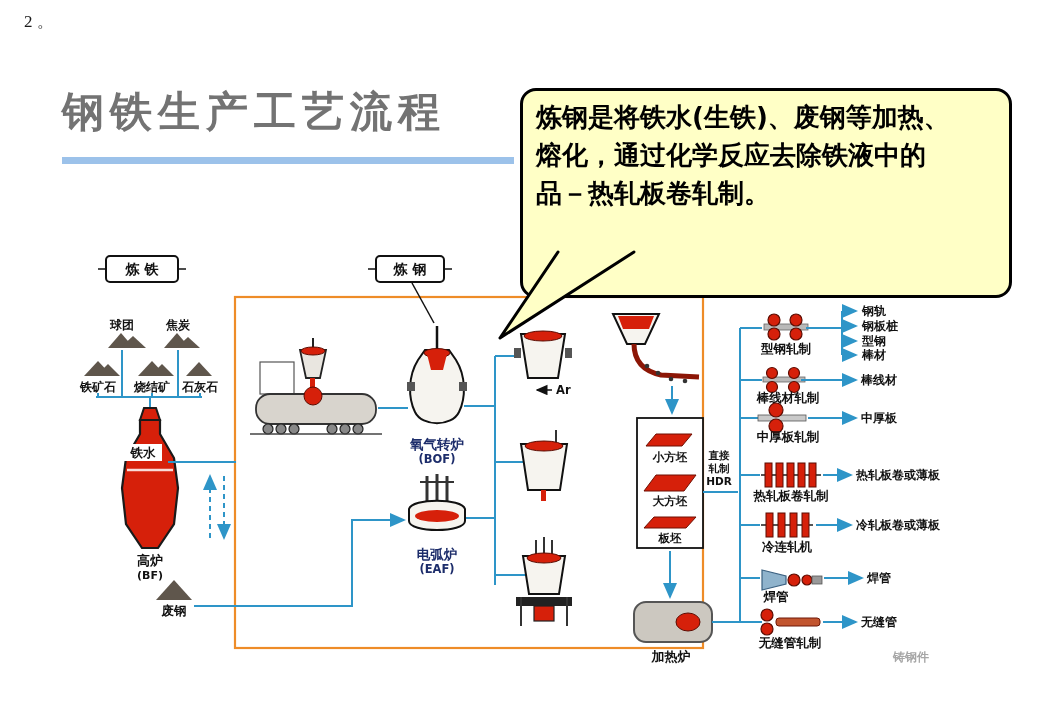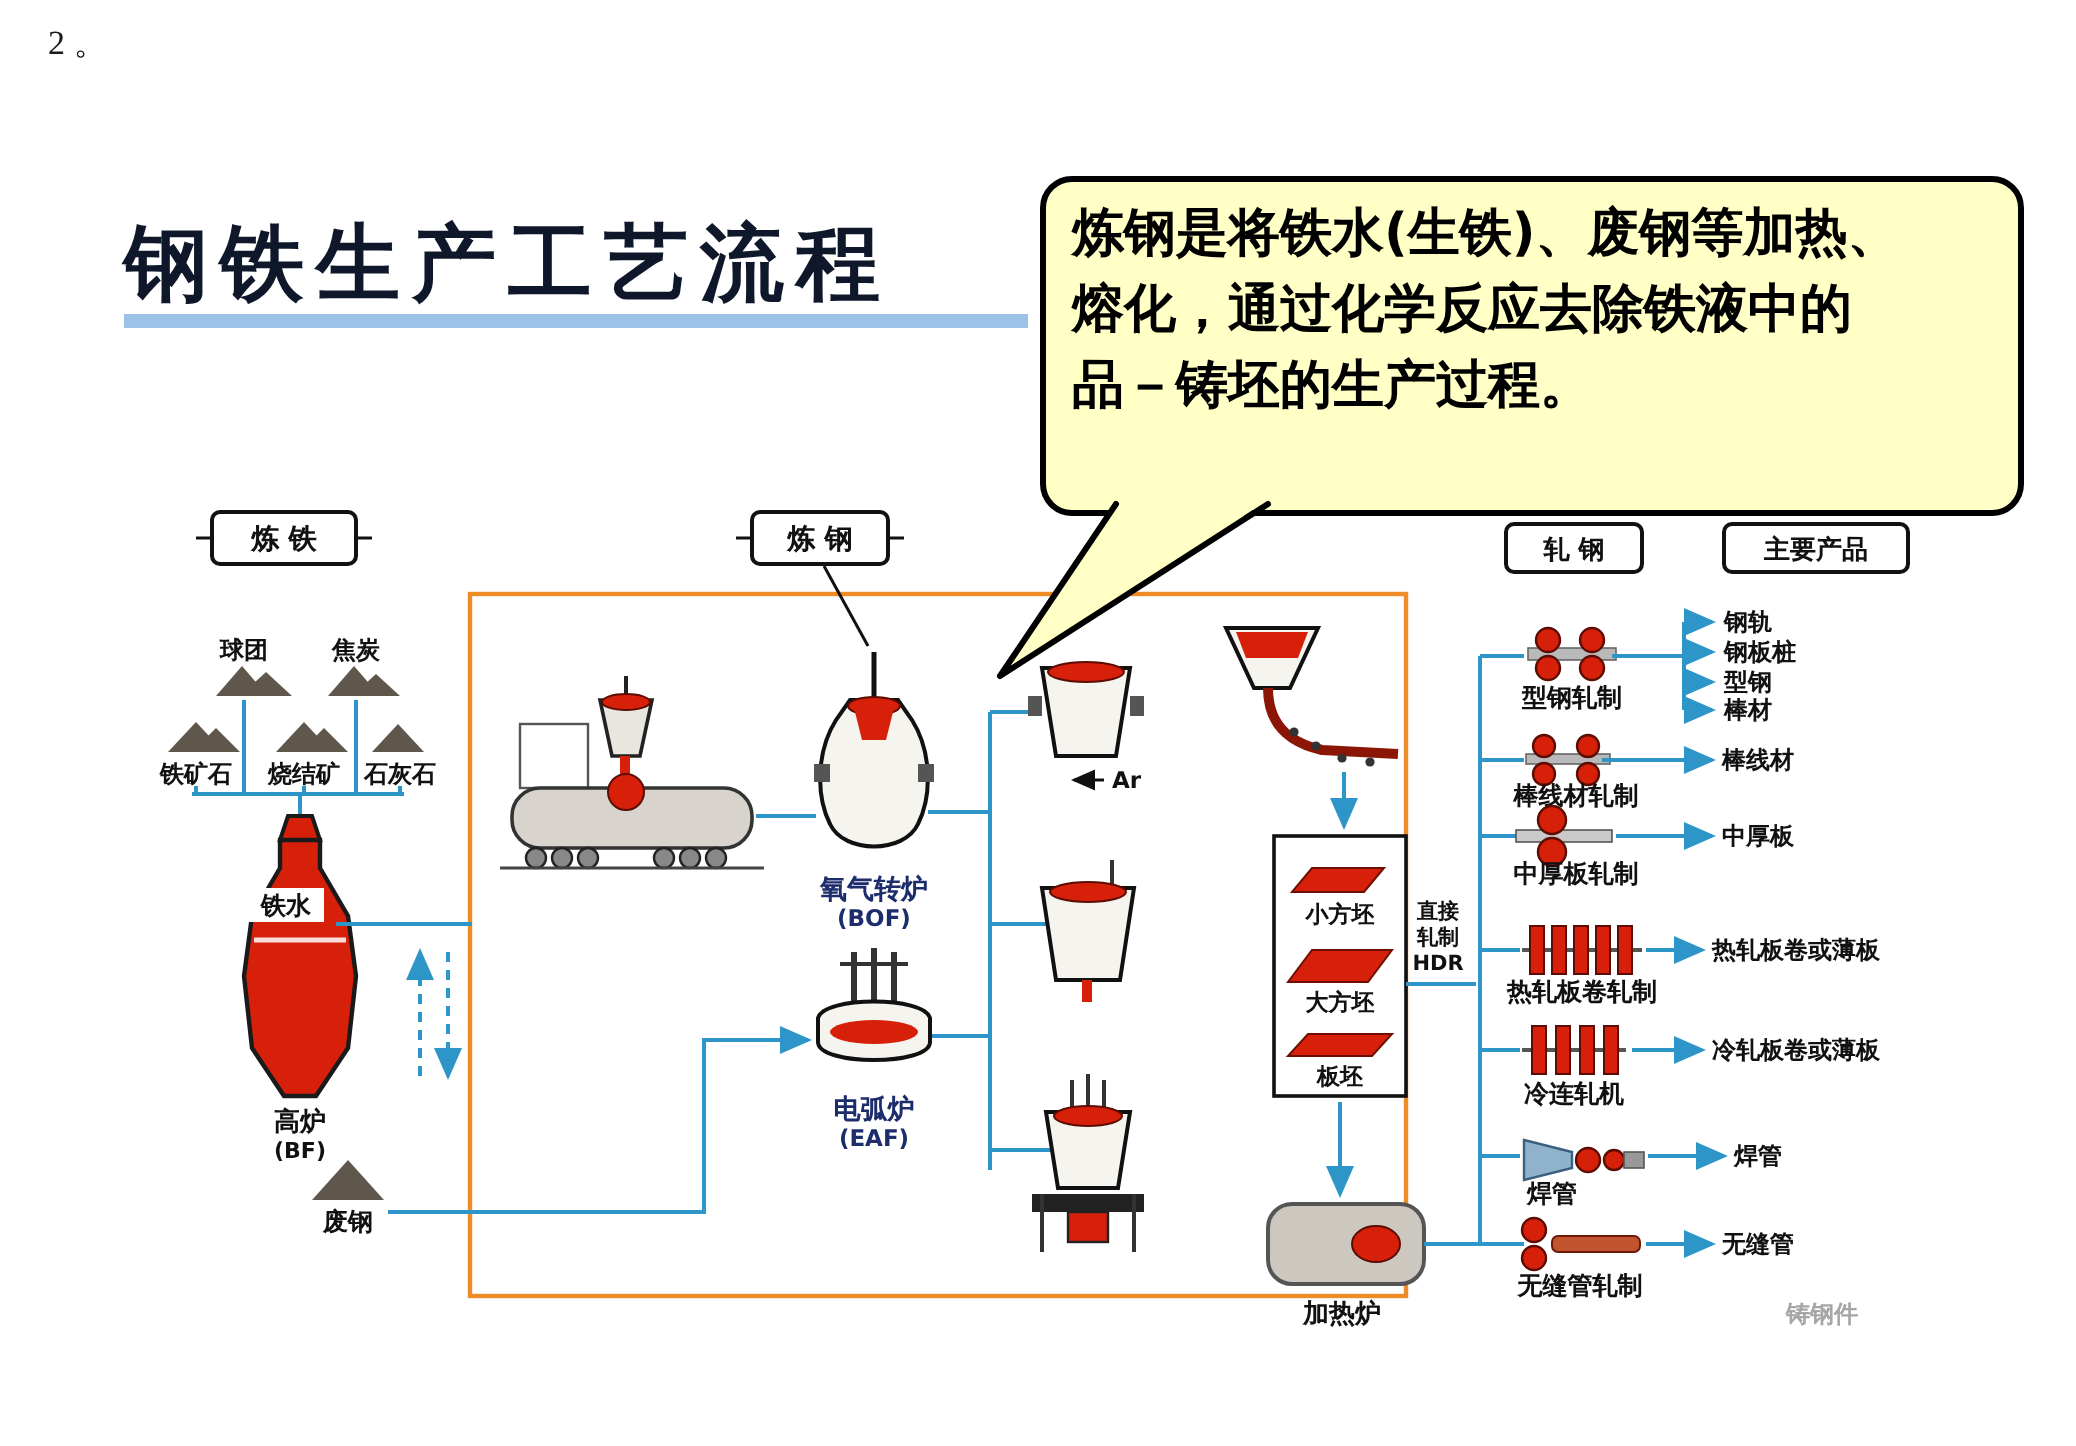--- a/index.html
+++ b/index.html
@@ -1,23 +1,23 @@
 <!DOCTYPE html>
 <html><head>
 <meta charset="utf-8">
 <style>
   * { margin:0; padding:0; box-sizing:border-box; }
   html,body { background:#ffffff; }
   body { font-family:"DejaVu Sans", sans-serif; }
   .slide { position:relative; width:1038px; height:723px; background:#fff; overflow:hidden; }
   .page-num { position:absolute; left:24px; top:10px; z-index:2; font-family:"Liberation Serif", serif; font-size:17px; color:#1a1a1a; }
-  .title { position:absolute; left:62px; top:104px; z-index:2; font-size:42px; font-weight:bold; color:#0f172a; letter-spacing:6px; white-space:nowrap; }
+  .title { position:absolute; left:62px; top:84px; z-index:2; font-size:42px; font-weight:bold; color:#737373; letter-spacing:6px; white-space:nowrap; }
   .title-underline { position:absolute; left:62px; top:157px; z-index:2; width:452px; height:7px; background:#9cc2ea; }
   .diagram { position:absolute; left:0; top:0; z-index:1; }
-  .callout { position:absolute; left:520px; top:88px; width:492px; height:170px; z-index:5;
+  .callout { position:absolute; left:520px; top:88px; width:492px; height:210px; z-index:5;
              background:#ffffc6; border:3px solid #000; border-radius:16px; padding:7px 13px; }
   .callout-line { font-size:26px; font-weight:bold; line-height:38px; color:#000; white-space:nowrap; }
   .callout-tail { position:absolute; left:0; top:0; z-index:6; pointer-events:none; }
   svg text { font-family:"DejaVu Sans", sans-serif; font-weight:bold; fill:#111; }
   .bl { stroke:#2e95c8; stroke-width:2; fill:none; }
   .dash { stroke-dasharray:5 4; }
   .secbox { fill:#fff; stroke:#111; stroke-width:2; }
   .pile { fill:#5f564c; }
   .roll { fill:#d6200a; stroke:#5c0c02; stroke-width:1.2; }
   .stand { fill:#d6200a; stroke:#5c0c02; stroke-width:1; }
@@ -303,20 +303,20 @@
       <line x1="823" y1="622" x2="856" y2="622" class="bl" marker-end="url(#ab)"></line>
       <text x="861" y="626" font-size="12">无缝管</text>
 
       <text x="893" y="661" font-size="12" class="grey">铸钢件</text>
     </g>
   </svg>
 
   <div class="callout">
     <div class="callout-line">炼钢是将铁水(生铁)、废钢等加热、</div>
     <div class="callout-line">熔化，通过化学反应去除铁液中的</div>
-    <div class="callout-line">品－铸坯的生产过程。</div>
+    <div class="callout-line">品－热轧板卷轧制。</div>
   </div>
   <svg class="callout-tail" width="1038" height="723" viewBox="0 0 1038 723">
     <polygon points="558,250 500,338 634,250" fill="#ffffc6"></polygon>
     <path d="M558,252 L500,338 M500,338 L634,252" stroke="#000" stroke-width="3" fill="none" stroke-linecap="round"></path>
   </svg>
 
 </div>
 
 </body></html>

